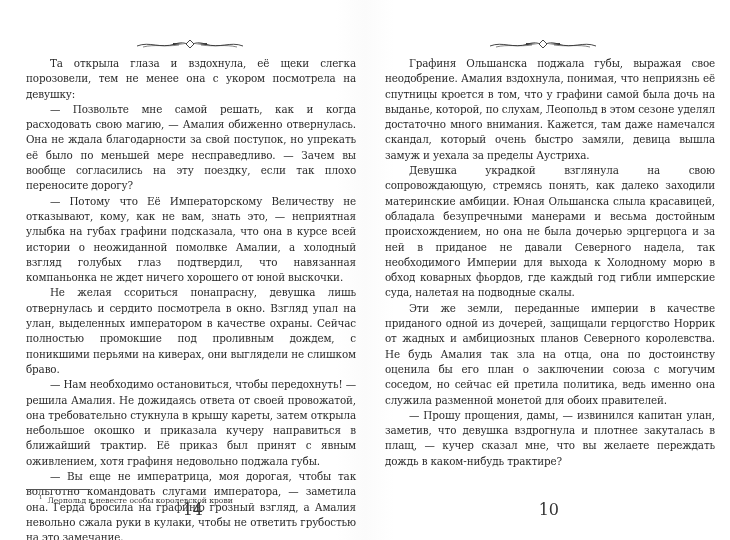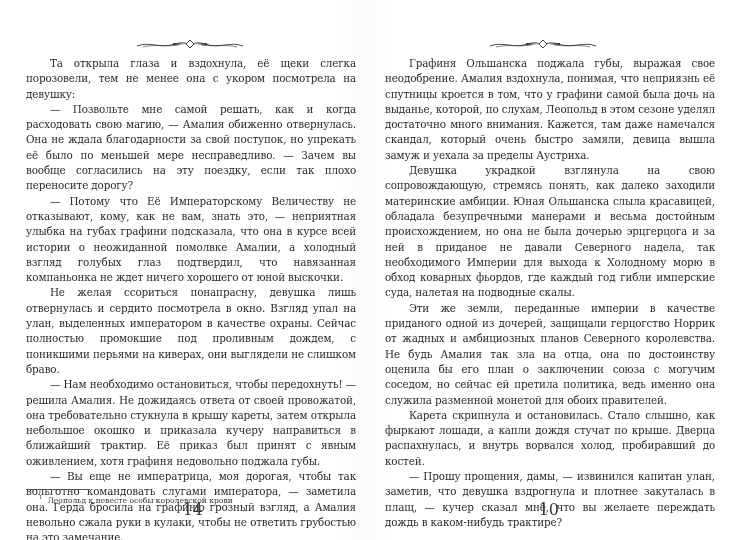--- a/index.html
+++ b/index.html
@@ -74,21 +74,20 @@
       <path d="M108 9 C95 4, 85 12, 70 7 C64 5, 60 6, 58 7" stroke="#333" stroke-width="0.9" fill="none"></path>
       <path d="M102 10 C90 7, 80 10, 66 8" stroke="#333" stroke-width="0.6" fill="none"></path>
       <path d="M55 3 L59 7 L55 11 L51 7 Z" stroke="#333" stroke-width="0.9" fill="#fff"></path>
       <path d="M38 6 L50 7 L38 8 Z M72 6 L60 7 L72 8 Z" fill="#333"></path>
     </svg>
 
     <div class="text">
       <p>Графиня Ольшанска поджала губы, выражая свое неодобрение. Амалия вздохнула, понимая, что неприязнь её спутницы кроется в том, что у графини самой была дочь на выданье, которой, по слухам, Леопольд в этом сезоне уделял достаточно много внимания. Кажется, там даже намечался скандал, который очень быстро замяли, девица вышла замуж и уехала за пределы Аустриха.</p>
       <p>Девушка украдкой взглянула на свою сопровождающую, стремясь понять, как далеко заходили материнские амбиции. Юная Ольшанска слыла красавицей, обладала безупречными манерами и весьма достойным происхождением, но она не была дочерью эрцгерцога и за ней в приданое не давали Северного надела, так необходимого Империи для выхода к Холодному морю в обход коварных фьордов, где каждый год гибли имперские суда, налетая на подводные скалы.</p>
       <p>Эти же земли, переданные империи в качестве приданого одной из дочерей, защищали герцогство Норрик от жадных и амбициозных планов Северного королевства. Не будь Амалия так зла на отца, она по достоинству оценила бы его план о заключении союза с могучим соседом, но сейчас ей претила политика, ведь именно она служила разменной монетой для обоих правителей.</p>
-      <p>Карета скрипнула и остановилась. Стало слышно, как фыркают лошади, а капли дождя стучат по крыше. Дверца распахнулась, и внутрь ворвался холод, пробиравший до костей.</p>
       <p>— Прошу прощения, дамы, — извинился капитан улан, заметив, что девушка вздрогнула и плотнее закуталась в плащ, — кучер сказал мне, что вы желаете переждать дождь в каком-нибудь трактире?</p>
 
     </div>
 
     <div class="pagenum">10</div>
   </div>
 
 </div>
 
 </body></html>

